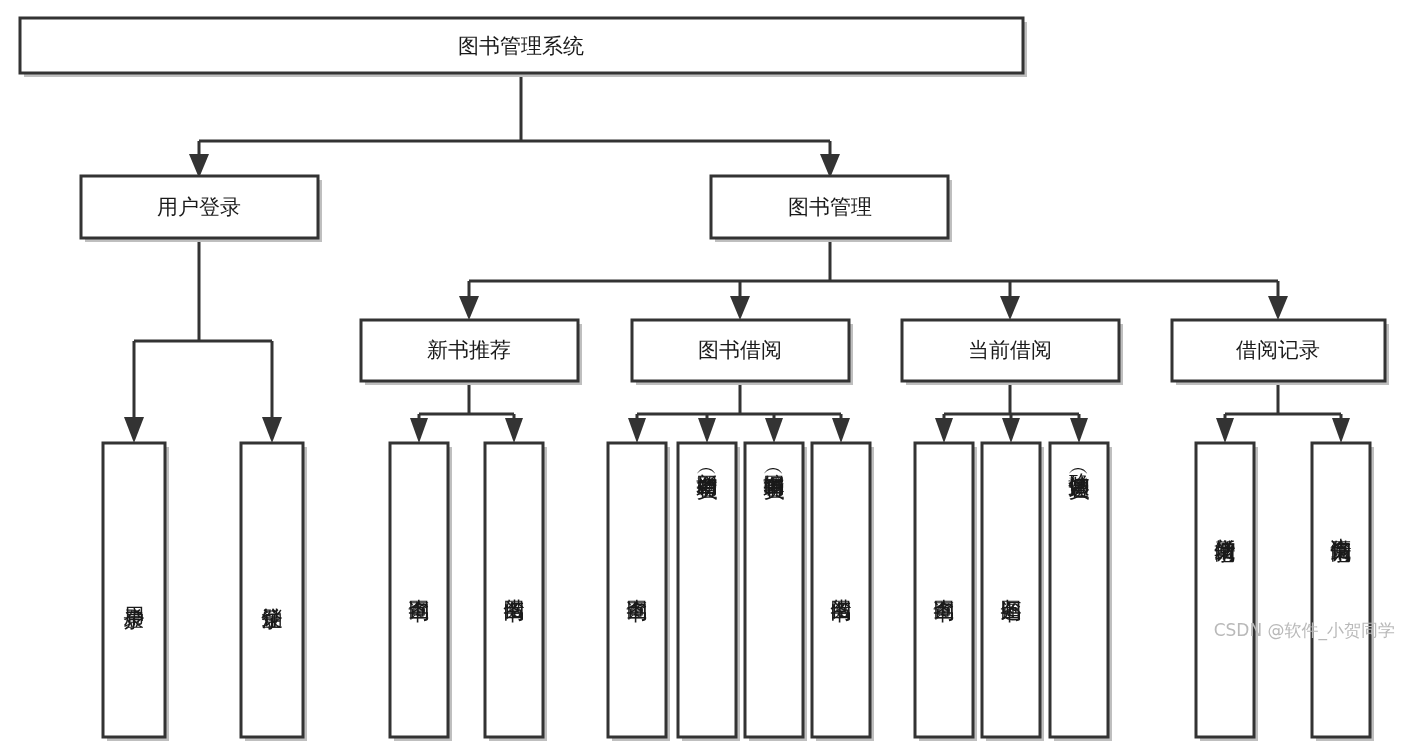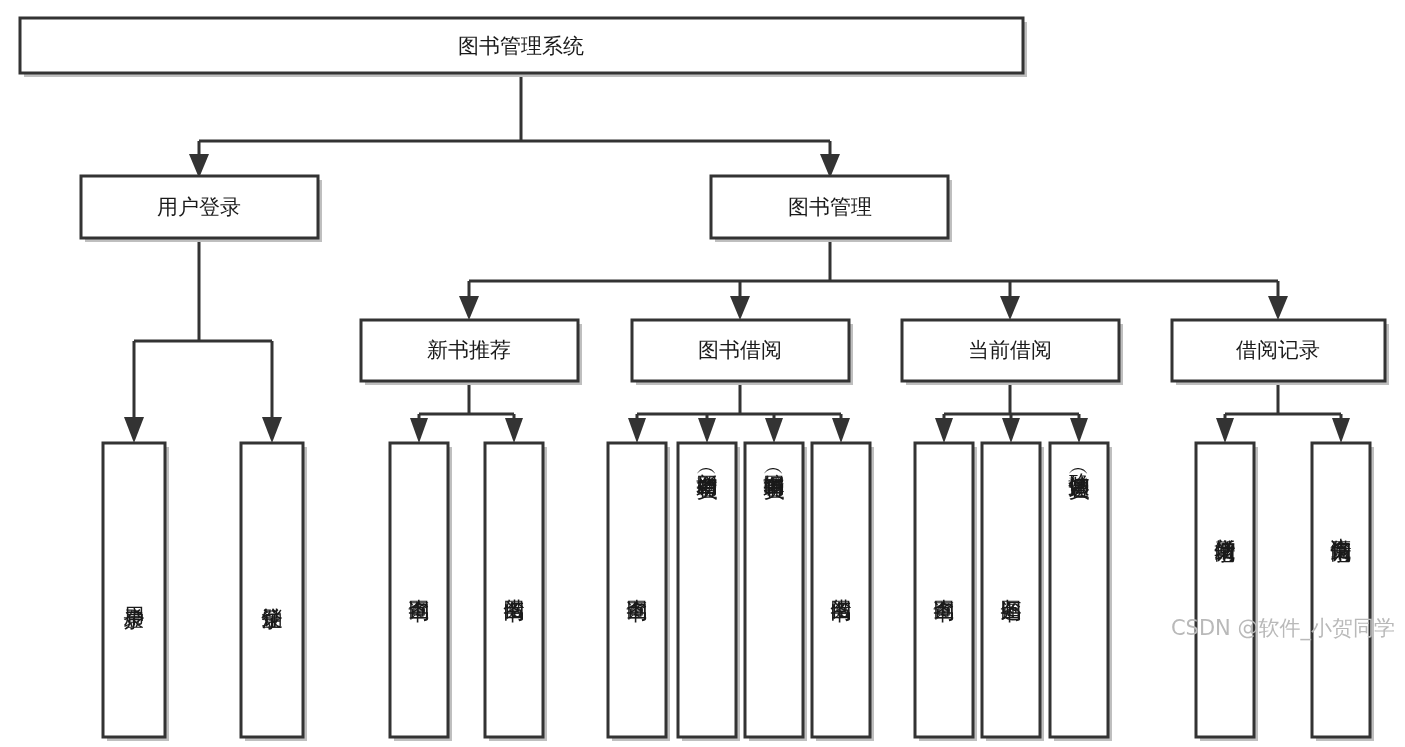--- a/index.html
+++ b/index.html
@@ -61,21 +61,21 @@
     text-orientation: upright;
     glyph-orientation-vertical: 0;
     text-anchor: middle;
     letter-spacing: 1px;
   }
   .watermark-text {
     position: absolute;
     right: 10px;
     bottom: 6px;
     font-family: "DejaVu Sans", "Liberation Sans", sans-serif;
-    font-size: 21px;
+    font-size: 17px;
     color: #b9b9b9;
     white-space: nowrap;
     pointer-events: none;
   }
 </style>
 </head>
 <body>
 
 <div id="diagram-root">
   <svg class="diagram" viewBox="0 0 1405 747" xmlns="http://www.w3.org/2000/svg">

